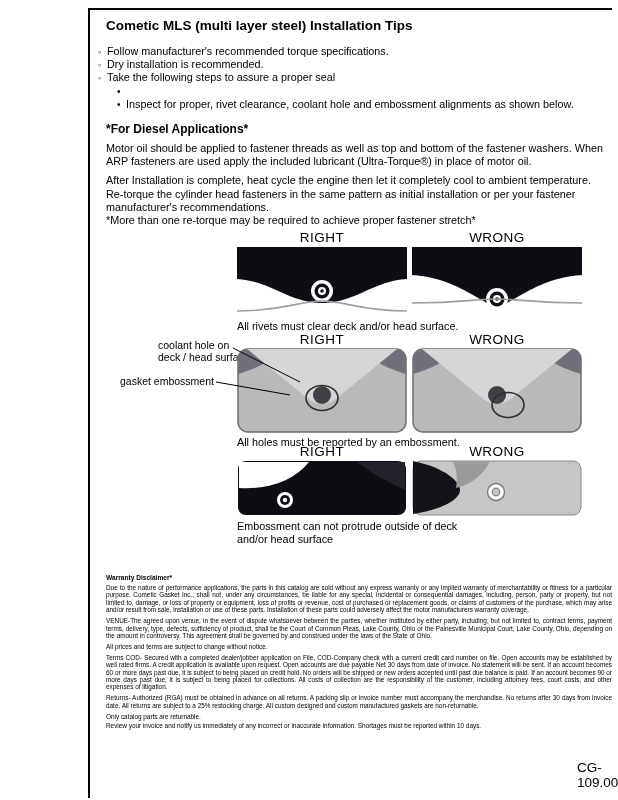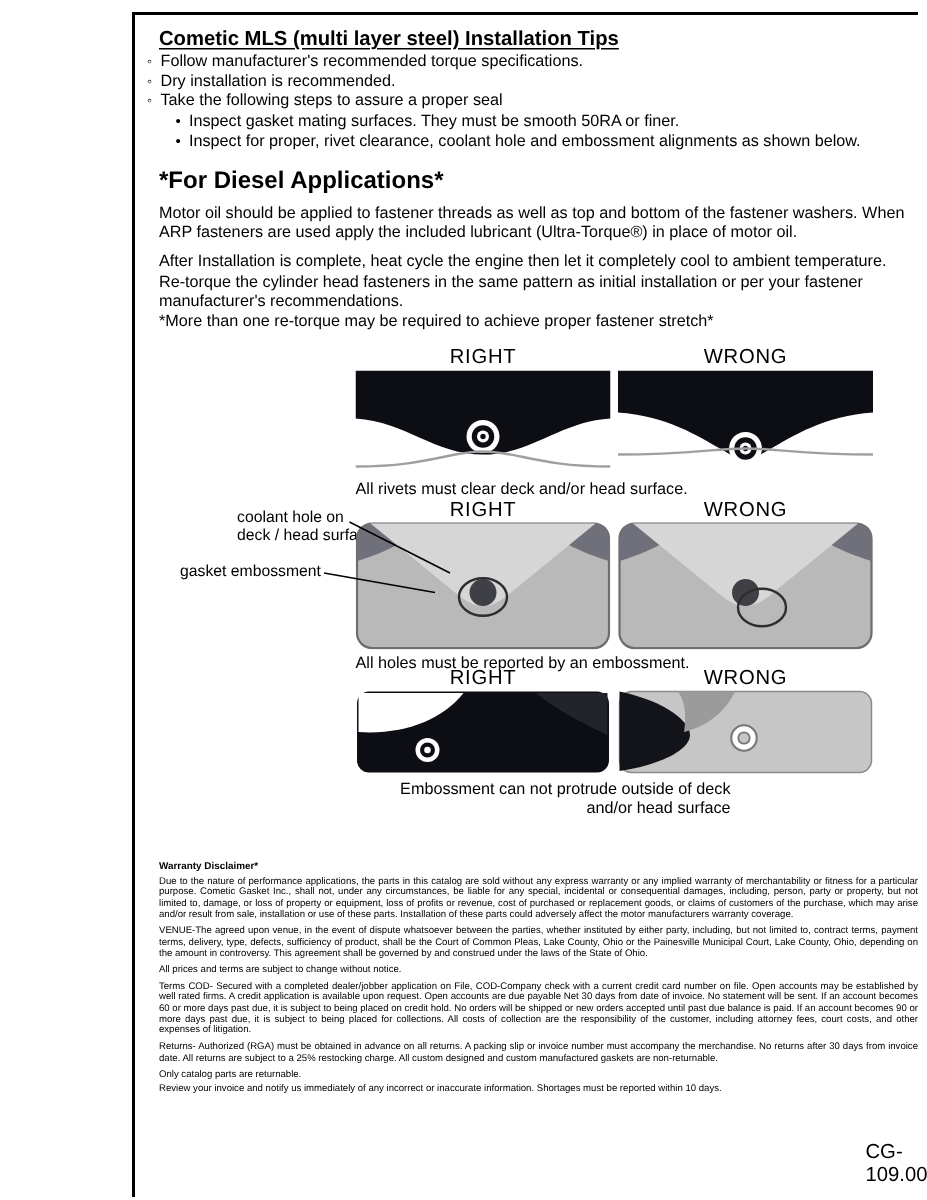--- a/index.html
+++ b/index.html
@@ -5,29 +5,29 @@
   * { margin:0; padding:0; box-sizing:border-box; }
   html, body { background:#ffffff; }
   .page {
     position:relative; width:618px; height:800px; background:#fff;
     font-family:"Liberation Sans", sans-serif; color:#000; overflow:hidden;
   }
   .border-top { position:absolute; top:8px; left:88px; width:524px; height:2px; background:#000; }
   .border-left { position:absolute; top:8px; left:88px; width:2px; height:790px; background:#000; }
 
   .content { position:absolute; left:106px; top:18px; width:500px; }
-  .title { font-size:13.5px; font-weight:bold; text-decoration:underline; text-underline-offset:2px; margin-bottom:2px; }
+  .title { font-size:13.5px; font-weight:bold; text-underline-offset:2px; margin-bottom:12px; }
 
   .tips { margin-left:-8px; }
   .tip { display:flex; font-size:10.8px; line-height:13.2px; }
   .tip .b1 { width:9px; flex:0 0 9px; font-size:9.5px; }
   .tip.sub { margin-left:19px; }
   .tip .b2 { width:9px; flex:0 0 9px; font-size:10px; }
 
-  .diesel-heading { font-size:16px; font-weight:bold; margin-top:11px; }
+  .diesel-heading { font-size:12px; font-weight:bold; margin-top:11px; }
   .para { font-size:10.8px; line-height:13.2px; margin-top:6px; width:498px; }
   .para.note { margin-top:0; }
 
   .diagrams { position:absolute; left:0; top:226px; width:508px; height:350px; }
   .dg-label { position:absolute; width:170px; text-align:center; font-size:13.5px; letter-spacing:0.5px; }
   .dg-img { position:absolute; display:block; }
   .dg-caption { position:absolute; font-size:10.8px; line-height:12.5px; }
   .callout { position:absolute; font-size:10.5px; line-height:11.5px; }
   .callout-lines { position:absolute; left:0; top:0; pointer-events:none; }
 
@@ -56,21 +56,20 @@
       <div class="tip">
         <span class="b1">◦</span>
         <span>Dry installation is recommended.</span>
       </div>
       <div class="tip">
         <span class="b1">◦</span>
         <span>Take the following steps to assure a proper seal</span>
       </div>
       <div class="tip sub">
         <span class="b2">•</span>
-        <span>Inspect gasket mating surfaces.  They must be smooth 50RA or finer.</span>
       </div>
       <div class="tip sub">
         <span class="b2">•</span>
         <span>Inspect for proper, rivet clearance, coolant hole and embossment alignments as shown below.</span>
       </div>
     </div>
 
     <h2 class="diesel-heading">*For Diesel Applications*</h2>
     <p class="para">Motor oil should be applied to fastener threads as well as top and bottom of the fastener washers. When ARP fasteners are used apply the included lubricant (Ultra-Torque®) in place of motor oil.</p>
     <p class="para">After Installation is complete, heat cycle the engine then let it completely cool to ambient temperature. Re-torque the cylinder head fasteners in the same pattern as initial installation or per your fastener manufacturer's recommendations.</p>
@@ -146,21 +145,21 @@
     </svg>
 
     <svg class="dg-img" style="left:412px;top:234px;" width="170" height="56" viewBox="0 0 170 56">
       <rect x="1" y="1" width="168" height="54" rx="8" fill="#c6c6c6" stroke="#8a8a8a" stroke-width="1"></rect>
       <path d="M1 1 C34 8 48 22 48 30 C48 40 28 50 1 54 Z" fill="#13131a"></path>
       <path d="M40 1 H78 C72 14 60 24 44 28 C46 16 44 6 40 1 Z" fill="#9b9b9b"></path>
       <circle cx="84" cy="32" r="8.5" fill="#ffffff" stroke="#777777" stroke-width="1.4"></circle>
       <circle cx="84" cy="32" r="3.8" fill="#c6c6c6" stroke="#777777" stroke-width="1.2"></circle>
     </svg>
 
-    <div class="dg-caption" style="left:237px;top:294px;width:250px;text-align:right;">Embossment can not protrude outside of deck and/or head surface</div>
+    <div class="dg-caption" style="left:237px;top:294px;width:250px;">Embossment can not protrude outside of deck and/or head surface</div>
   </div>
 
   <div class="legal">
     <div class="legal-title">Warranty Disclaimer*</div>
     <p>Due to the nature of performance applications, the parts in this catalog are sold without any express warranty or any implied warranty of merchantability or fitness for a particular purpose.  Cometic Gasket Inc., shall not, under any circumstances, be liable for any special, incidental or consequential damages, including, person, party or property, but not limited to, damage, or loss of property or equipment, loss of profits or revenue, cost of purchased or replacement goods, or claims of customers of the purchase, which may arise and/or result from sale, installation or use of these parts.  Installation of these parts could adversely affect the motor manufacturers warranty coverage.</p>
     <p>VENUE-The agreed upon venue, in the event of dispute whatsoever between the parties, whether instituted by either party, including, but not limited to, contract terms, payment terms, delivery, type, defects, sufficiency of product, shall be the Court of Common Pleas, Lake County, Ohio or the Painesville Municipal Court, Lake County, Ohio, depending on the amount in controversy. This agreement shall be governed by and construed under the laws of the State of Ohio.</p>
     <p>All prices and terms are subject to change without notice.</p>
     <p>Terms COD- Secured with a completed dealer/jobber application on File, COD-Company check with a current credit card number on file.  Open accounts may be established by well rated firms.  A credit application is available upon request.  Open accounts are due payable Net 30 days from date of invoice.  No statement will be sent.  If an account becomes 60 or more days past due, it is subject to being placed on credit hold.  No orders will be shipped or new orders accepted until past due balance is paid.  If an account becomes 90 or more days past due, it is subject to being placed for collections.  All costs of collection are the responsibility of the customer, including attorney fees, court costs, and other expenses of litigation.</p>
     <p>Returns- Authorized (RGA) must be obtained in advance on all returns.  A packing slip or invoice number must accompany the merchandise.  No returns after 30 days from invoice date.  All returns are subject to a 25% restocking charge.  All custom designed and custom manufactured gaskets are non-returnable.</p>
     <p class="tight">Only catalog parts are returnable.</p>

